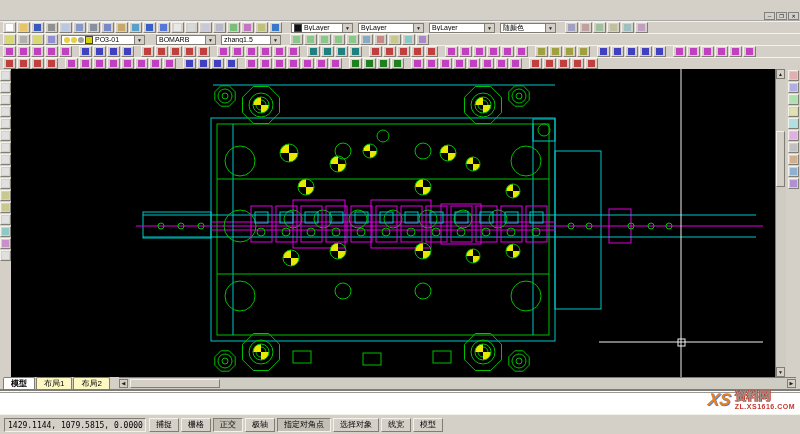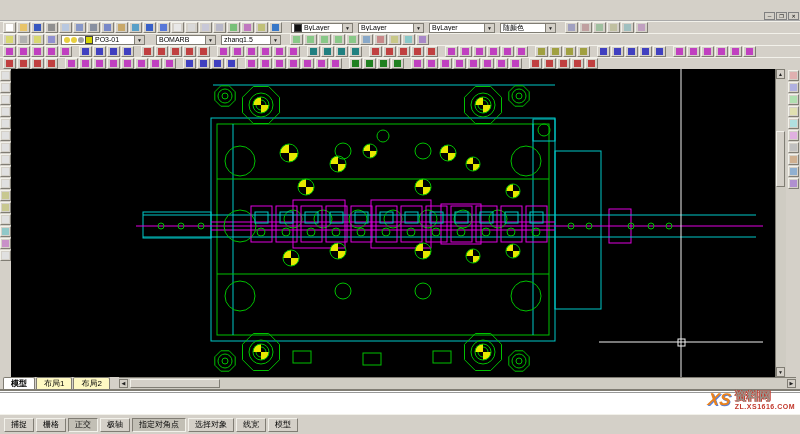--- a/index.html
+++ b/index.html
@@ -833,20 +833,21 @@
       <span class="hthumb"></span>
       <span class="sarr" style="height:9px;line-height:7px;position:absolute;right:0">▶</span>
     </span>
   </div>
 
   <div class="cmd">
     <div class="csep"></div>
   </div>
 
   <div class="status">
+    <span class="coords">1429.1144, 1079.5815, 0.0000</span>
     <span id="status-buttons" style="display:flex;gap:2px">
         <span class="sbtn">捕捉</span>
         <span class="sbtn">栅格</span>
         <span class="sbtn pressed">正交</span>
         <span class="sbtn">极轴</span>
         <span class="sbtn pressed">指定对角点</span>
         <span class="sbtn">选择对象</span>
         <span class="sbtn">线宽</span>
         <span class="sbtn">模型</span>
       </span>

